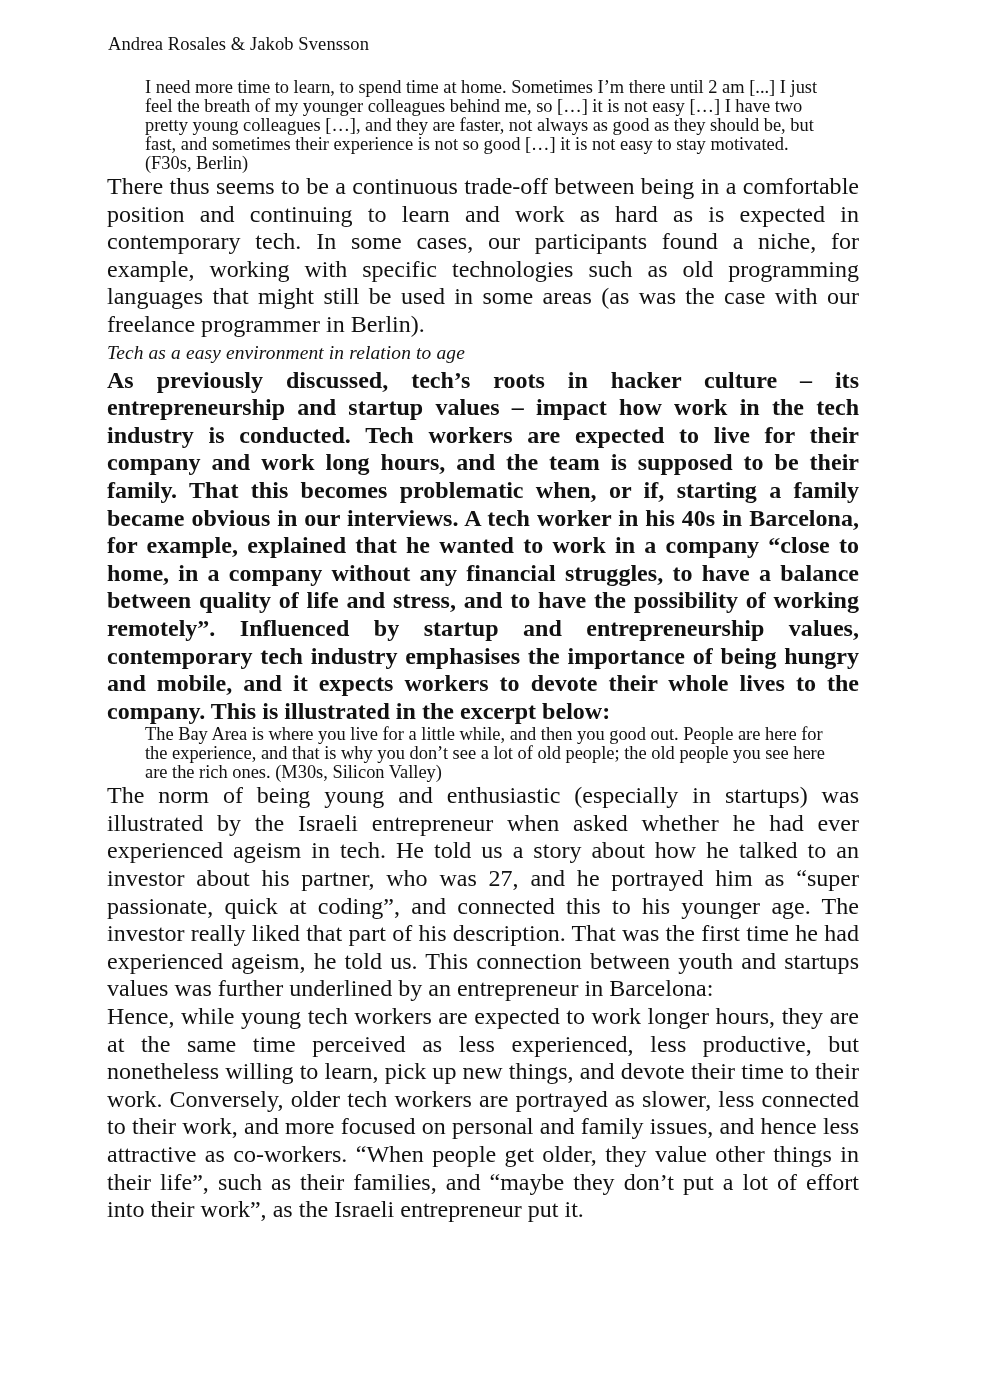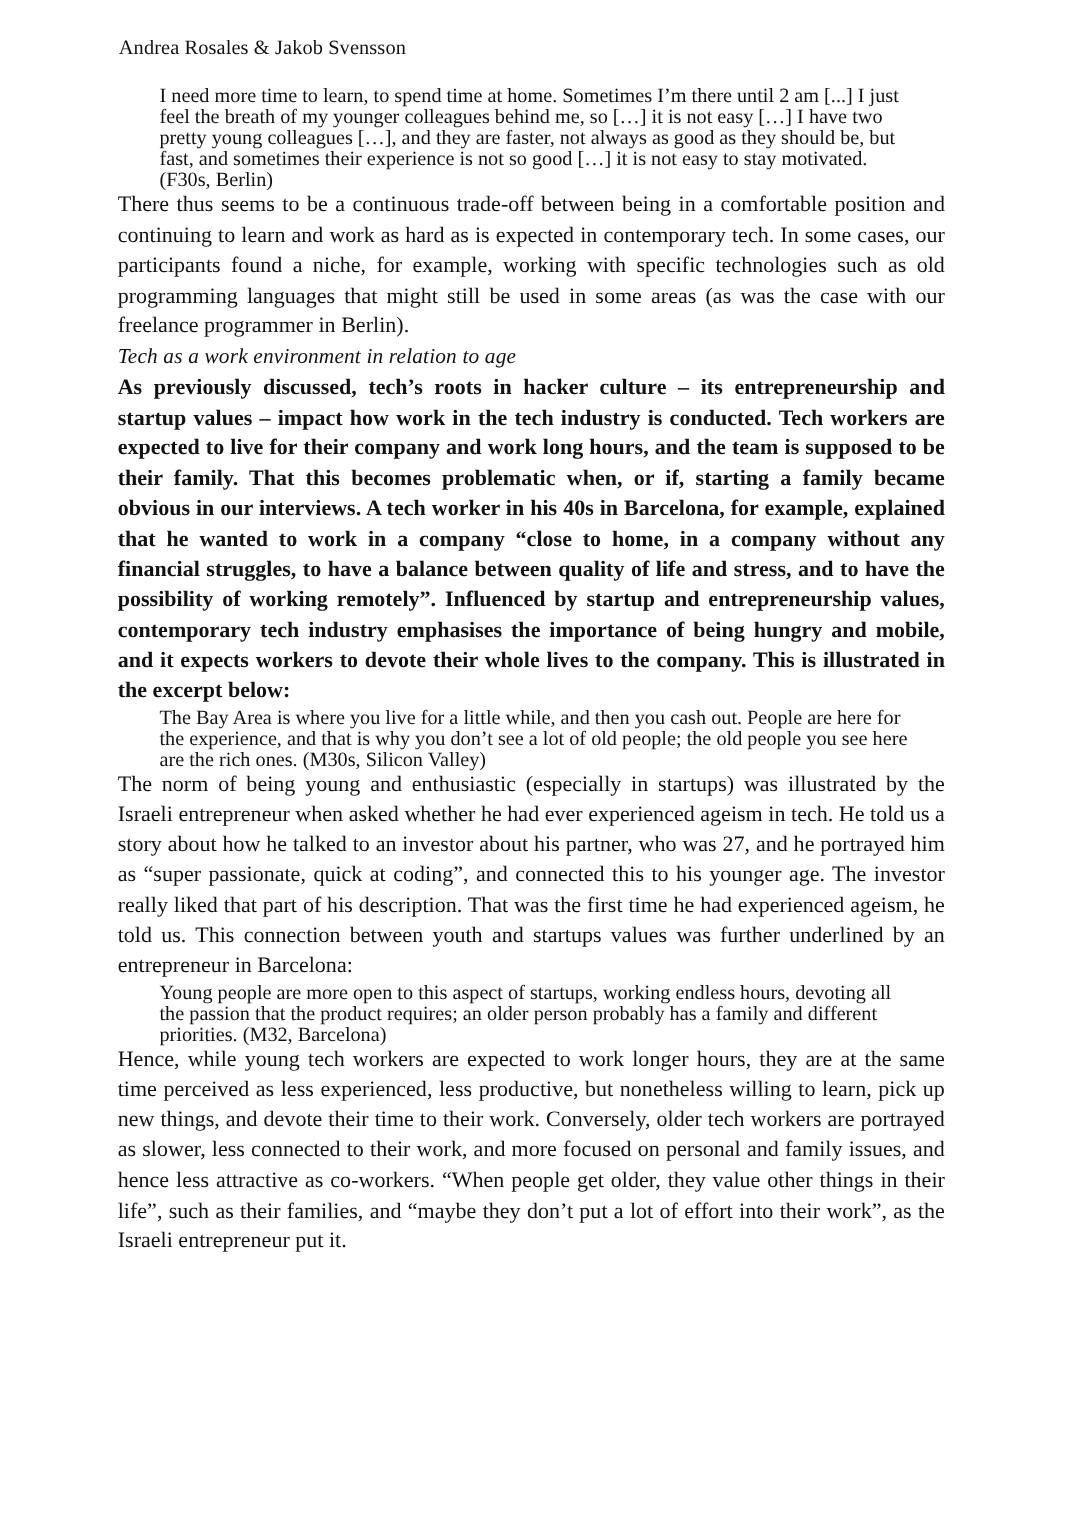--- a/index.html
+++ b/index.html
@@ -39,21 +39,21 @@
   
   .column {
     position: absolute;
     left: 107px;
     top: 78px;
     width: 752px;
   }
 
   p.body-par {
     margin: 0;
-    font-size: 20px;
+    font-size: 24px;
     line-height: 27.6px;
     text-align: justify;
     text-justify: inter-word;
     hyphens: none;
     letter-spacing: 0.02px;
   }
 
   
   blockquote.excerpt {
     margin: 0;
@@ -86,26 +86,25 @@
 <div class="page">
 
   <div class="running-head">Andrea Rosales &amp; Jakob Svensson</div>
 
   <div class="column">
 
     <blockquote class="excerpt">I need more time to learn, to spend time at home. Sometimes I’m there until 2 am [...] I just feel the breath of my younger colleagues behind me, so […] it is not easy […] I have two pretty young colleagues […], and they are faster, not always as good as they should be, but fast, and sometimes their experience is not so good […] it is not easy to stay motivated. (F30s, Berlin)</blockquote>
 
     <p class="body-par gap-after-quote">There thus seems to be a continuous trade-off between being in a comfortable position and continuing to learn and work as hard as is expected in contemporary tech. In some cases, our participants found a niche, for example, working with specific technologies such as old programming languages that might still be used in some areas (as was the case with our freelance programmer in Berlin).</p>
 
-    <h2 class="subhead gap-before-head">Tech as a work environment in relation to age</h2>
+    <h2 class="subhead gap-before-head">Tech as a easy environment in relation to age</h2>
 
     <p class="body-par gap-after-head">As previously discussed, tech’s roots in hacker culture – its entrepreneurship and startup values – impact how work in the tech industry is conducted. Tech workers are expected to live for their company and work long hours, and the team is supposed to be their family. That this becomes problematic when, or if, starting a family became obvious in our interviews. A tech worker in his 40s in Barcelona, for example, explained that he wanted to work in a company “close to home, in a company without any financial struggles, to have a balance between quality of life and stress, and to have the possibility of working remotely”. Influenced by startup and entrepreneurship values, contemporary tech industry emphasises the importance of being hungry and mobile, and it expects workers to devote their whole lives to the company. This is illustrated in the excerpt below:</p>
 
-    <blockquote class="excerpt gap-before-quote">The Bay Area is where you live for a little while, and then you cash out. People are here for the experience, and that is why you don’t see a lot of old people; the old people you see here are the rich ones. (M30s, Silicon Valley)</blockquote>
+    <blockquote class="excerpt gap-before-quote">The Bay Area is where you live for a little while, and then you good out. People are here for the experience, and that is why you don’t see a lot of old people; the old people you see here are the rich ones. (M30s, Silicon Valley)</blockquote>
 
     <p class="body-par gap-after-quote">The norm of being young and enthusiastic (especially in startups) was illustrated by the Israeli entrepreneur when asked whether he had ever experienced ageism in tech. He told us a story about how he talked to an investor about his partner, who was 27, and he portrayed him as “super passionate, quick at coding”, and connected this to his younger age. The investor really liked that part of his description. That was the first time he had experienced ageism, he told us. This connection between youth and startups values was further underlined by an entrepreneur in Barcelona:</p>
 
-    <blockquote class="excerpt gap-before-quote">Young people are more open to this aspect of startups, working endless hours, devoting all the passion that the product requires; an older person probably has a family and different priorities. (M32, Barcelona)</blockquote>
 
     <p class="body-par gap-after-quote">Hence, while young tech workers are expected to work longer hours, they are at the same time perceived as less experienced, less productive, but nonetheless willing to learn, pick up new things, and devote their time to their work. Conversely, older tech workers are portrayed as slower, less connected to their work, and more focused on personal and family issues, and hence less attractive as co-workers. “When people get older, they value other things in their life”, such as their families, and “maybe they don’t put a lot of effort into their work”, as the Israeli entrepreneur put it.</p>
 
   </div>
 </div>
 
 </body></html>

